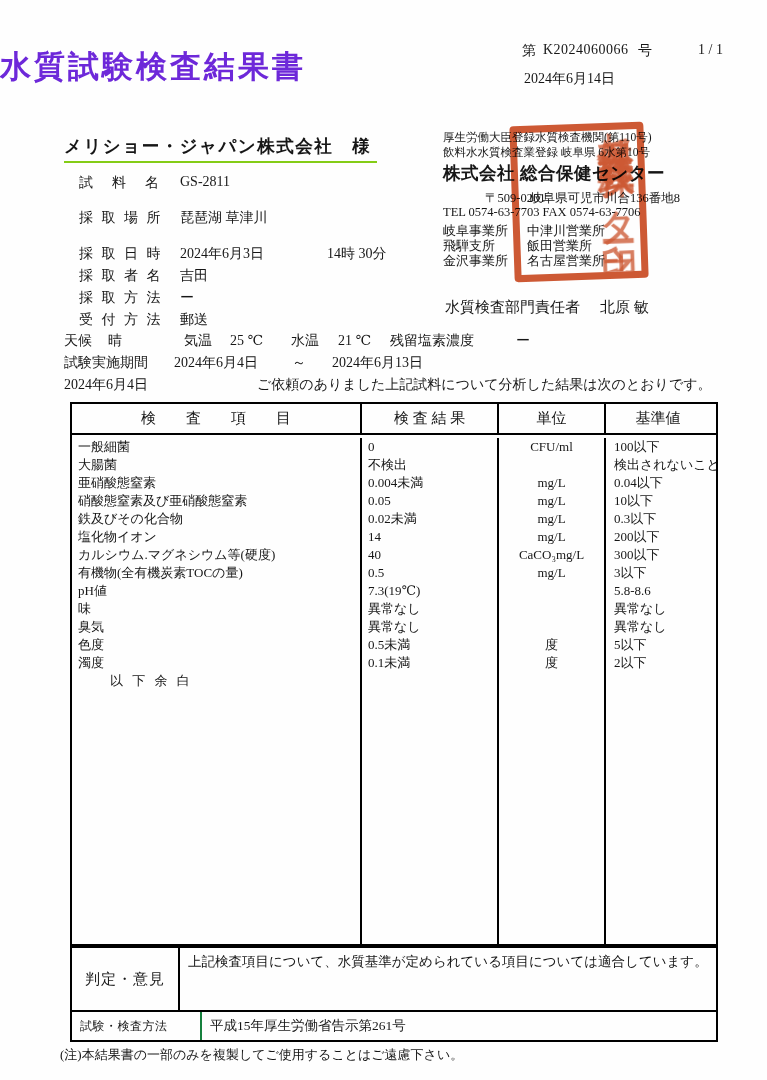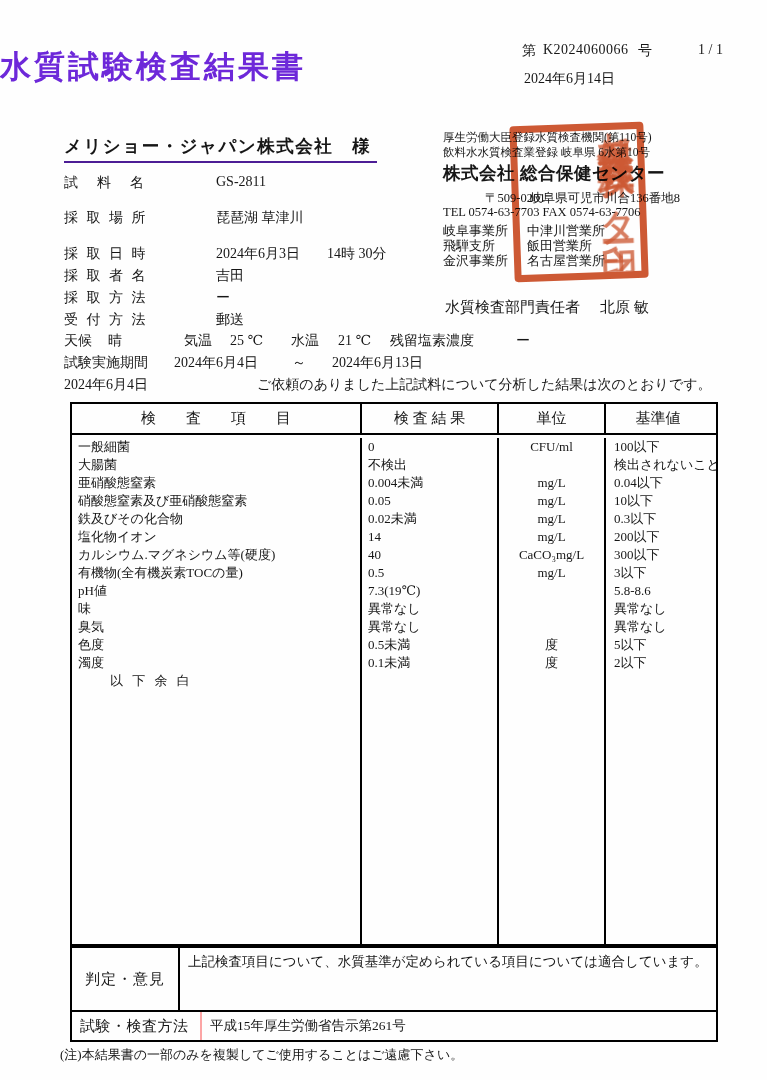--- a/index.html
+++ b/index.html
@@ -18,26 +18,26 @@
   .doc-number span { position:absolute; white-space:nowrap; }
   .doc-no-prefix { left:0; }
   .doc-no-value  { left:21px; letter-spacing:.5px; }
   .doc-no-suffix { left:116px; }
   .doc-page      { left:156px;margin-left:20px; }
   .issue-date { position:absolute; top:70px; left:524px; font-size:14px; }
 
   
   .client-name {
     position:absolute; top:134px; left:64px; font-size:17.5px; font-weight:bold;
-    letter-spacing:1.5px; padding:0 6px 3px 0; border-bottom:2px solid #4c1d95; white-space:nowrap;
+    letter-spacing:1.5px; padding:0 6px 3px 0; border-bottom:2px solid #84cc16; white-space:nowrap;
   }
   .info-line { position:absolute; left:64px; height:20px; width:670px; font-size:14px; white-space:nowrap; }
   .info-line span { position:absolute; top:0; white-space:nowrap; }
-  .fl-label { left:0; letter-spacing:2.5px; }
-  .fl-value { left:116px;margin-left:36px; }
+  .fl-label { left:15px; letter-spacing:2.5px; }
+  .fl-value { left:116px; }
   .fl-extra { left:263px; }
 
   .cond-weather-label  { left:0; }
   .cond-weather        { left:44px; }
   .cond-air-label      { left:120px; }
   .cond-air            { left:166px; }
   .cond-water-label    { left:227px; }
   .cond-water          { left:274px; }
   .cond-chlorine-label { left:326px; }
   .cond-chlorine       { left:452px; }
@@ -107,22 +107,22 @@
   .judgment-label {
     width:108px; border-right:2px solid #000; display:flex; align-items:center;
     justify-content:center; font-size:15px; letter-spacing:1px;
   }
   .judgment-text { flex:1; padding:5px 8px; font-size:13.5px; line-height:1.35; }
   .method-box {
     position:absolute; left:70px; top:1010px; width:648px; height:32px;
     border:2px solid #000; display:flex;
   }
   .method-label {
-    width:130px; border-right:2px solid #fca5a5; display:flex; align-items:center;
-    padding-left:8px; font-size:15px; letter-spacing:.5px;
+    width:130px; border-right:2px solid #15803d; display:flex; align-items:center;
+    padding-left:8px; font-size:12px; letter-spacing:.5px;
   }
   .method-text { flex:1; display:flex; align-items:center; padding-left:8px; font-size:13.5px; }
 
   .footnote { position:absolute; left:60px; top:1046px; font-size:13px; }
 </style>
 </head>
 <body>
 
 <div class="page">
 

